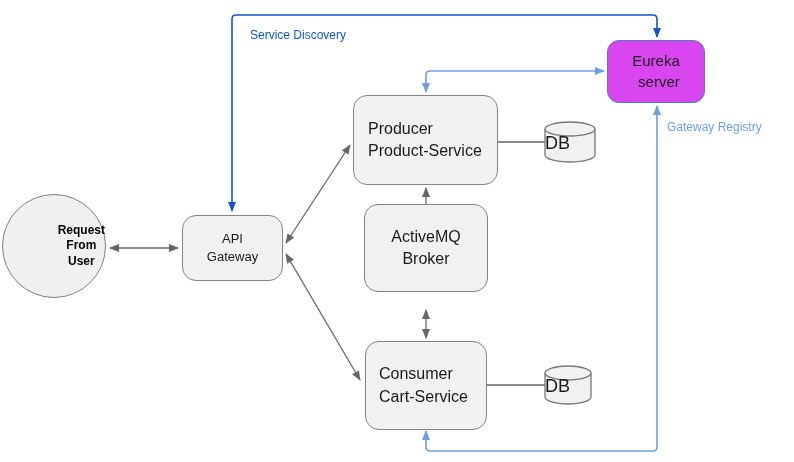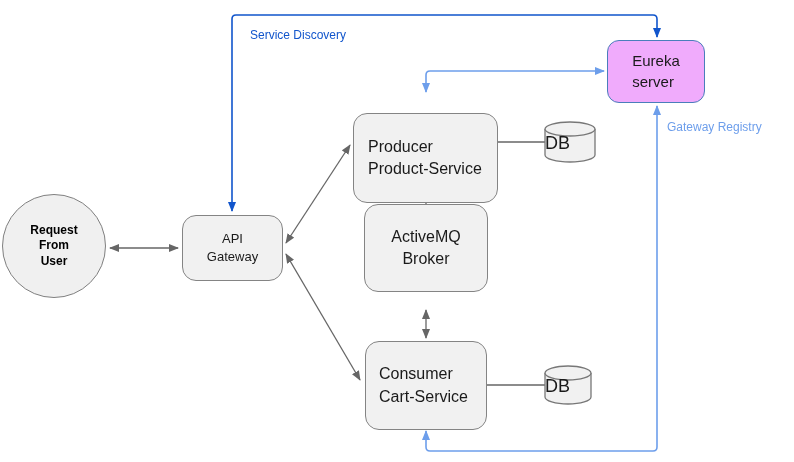--- a/index.html
+++ b/index.html
@@ -21,33 +21,33 @@
     font-size:16px;line-height:1.38;
     white-space:pre-line;
     box-sizing:border-box;
   }
   .node.left-text{justify-content:flex-start;text-align:left;}
   .ellipse-node{
     position:absolute;
     background:#f0f0f0;
     border:1px solid #808080;
     border-radius:50%;
-    display:flex;align-items:center;justify-content:center;
+    display:flex;align-items:center;justify-content:flex-end;
     text-align:center;
     color:#000;
     font-size:12px;font-weight:bold;line-height:1.3;
     white-space:pre-line;
     box-sizing:border-box;
   }
   .eureka{
-    background:#f0abfc;
+    background:#d946ef;
     border:1.5px solid #4a7ebb;
     border-radius:12px;
     font-size:15px;
-    text-align:left;
+    text-align:right;
   }
   .edge-label{
     position:absolute;
     font-size:12px;
     white-space:nowrap;
   }
   .db-label{
     position:absolute;
     text-align:left;
     font-size:18px;
@@ -101,21 +101,21 @@
     <span>Request
 From
 User</span>
   </div>
 
   <div class="node" style="left:182px;top:215px;width:101px;height:66px;font-size:13px;text-align:center;">
     <span>API
 Gateway</span>
   </div>
 
-  <div class="node left-text" style="left:353px;top:95px;width:145px;height:90px;padding-left:14px;margin-top:18px;">
+  <div class="node left-text" style="left:353px;top:95px;width:145px;height:90px;padding-left:14px;">
     <span>Producer
 Product-Service</span>
   </div>
 
   <div class="node" style="left:364px;top:204px;width:124px;height:88px;text-align:center;">
     <span>ActiveMQ
 Broker</span>
   </div>
 
   <div class="node left-text" style="left:365px;top:341px;width:122px;height:89px;padding-left:13px;">

